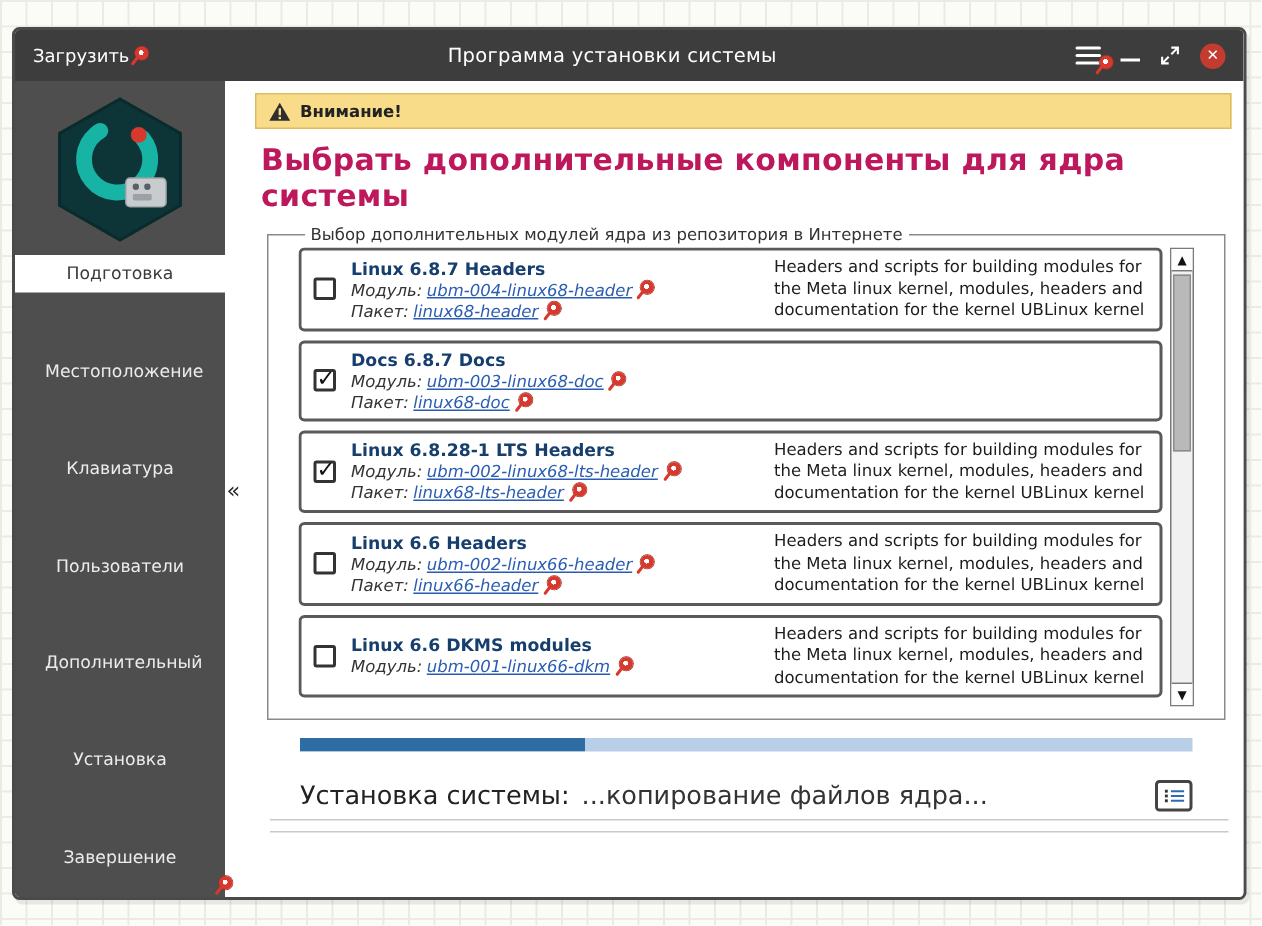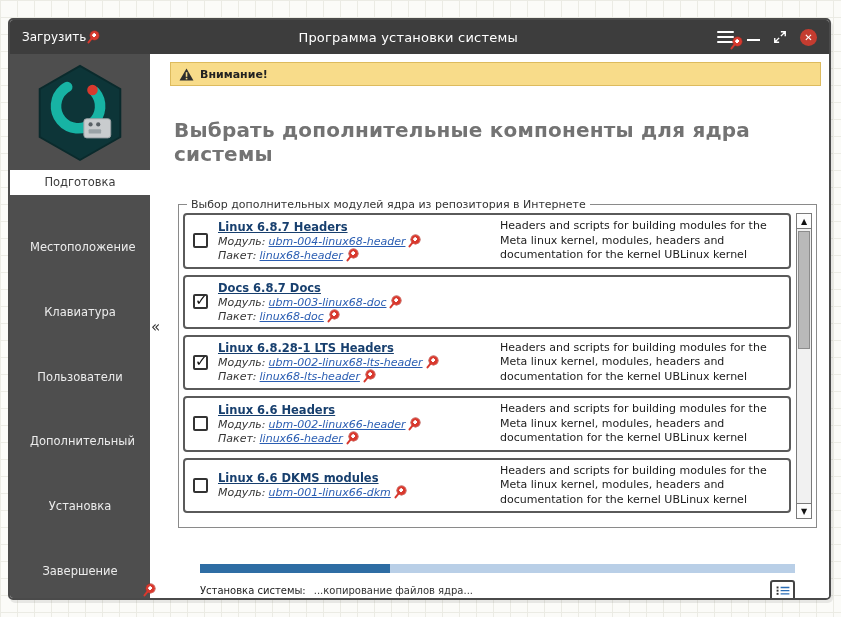--- a/index.html
+++ b/index.html
@@ -42,58 +42,58 @@
   .sidebar{ width:140px; background:#4e4e4e; color:#ececec; display:flex; flex-direction:column; flex:none; }
   .logo{ margin:8px auto 2px; width:96px; height:100px; flex:none; }
   .nav{ flex:1; display:flex; flex-direction:column; justify-content:space-between; padding:6px 0 14px; }
   .nav-item{ font-size:11.5px; line-height:1.3; text-align:center; padding:5px 20px; cursor:pointer; }
   .nav-item[data-active="true"]{ background:#fff; color:#3b3b3b; }
 
   .collapse{ position:absolute; left:141px; top:264px; font-size:15px; color:#2e2e2e; cursor:pointer; z-index:4; }
   .corner-pin{ position:absolute; left:133px; bottom:1px; z-index:5; }
 
   
-  .content{ flex:1; background:#fff; padding:8px 8px 6px 20px; display:flex; flex-direction:column; min-width:0;gap:24px; }
+  .content{ flex:1; background:#fff; padding:8px 8px 6px 20px; display:flex; flex-direction:column; min-width:0; }
 
   .warning{ height:24px; background:#f8dc8a; border:1px solid #ddbb5e; display:flex; align-items:center;
     gap:6px; padding:0 8px; font-size:11px; font-weight:bold; color:#222; flex:none; }
 
-  .heading{ font-size:20px; font-weight:600; color:#737373; margin:8px 0 8px 4px; letter-spacing:.2px; }
-
-  fieldset{ border:1px solid #8a8a8a; margin:0 4px 8px 8px; padding:2px 4px 8px; }
+  .heading{ font-size:20px; font-weight:600; color:#be185d; margin:8px 0 8px 4px; letter-spacing:.2px; }
+
+  fieldset{ border:1px solid #8a8a8a; margin:0 4px 8px 8px; padding:2px 20px 8px; }
   legend{ font-size:11px; color:#333; padding:0 4px; margin-left:4px; }
 
   .list-wrap{ position:relative; padding-right:21px; height:306px; overflow:hidden; }
 
   .module-card{ border:2px solid #5a5a5a; border-radius:4px; margin-bottom:6px; padding:4px 8px;
     display:flex; align-items:center; gap:10px; min-height:52px; background:#fff; }
   .checkbox{ width:15px; height:15px; border:2px solid #333; border-radius:2px; background:#fff;
     flex:none; position:relative; cursor:pointer; }
   .checkbox[data-checked="true"]::after{ content:"✓"; position:absolute; left:0; top:-5px;
     font-size:15px; font-weight:bold; color:#101010; }
   .m-info{ width:272px; flex:none; font-size:11px; display:flex; flex-direction:column; gap:1px; }
-  .m-title{ font-weight:bold; color:#173f6e; font-size:11.5px; text-decoration:underline; cursor:pointer; }
+  .m-title{ font-weight:bold; color:#173f6e; font-size:11.5px; cursor:pointer; }
   .m-line{ font-style:italic; color:#333; display:flex; align-items:flex-end; gap:3px; white-space:nowrap; }
   .m-link{ color:#2a5db2; text-decoration:underline; font-style:italic; cursor:pointer; }
   .m-desc{ flex:1; font-size:11px; color:#1c1c1c; line-height:1.32; }
 
   .scrollbar{ position:absolute; top:0; right:0; bottom:0; width:16px; border:1px solid #7a7a7a;
     background:#f1f1f1; }
   .sb-btn{ position:absolute; left:0; right:0; height:15px; background:#fdfdfd; font-size:8px;
     line-height:15px; text-align:center; color:#111; cursor:pointer; }
   .sb-btn.up{ top:0; border-bottom:1px solid #7a7a7a; }
   .sb-btn.down{ bottom:0; border-top:1px solid #7a7a7a; }
   .sb-thumb{ position:absolute; left:1px; right:1px; top:17px; height:118px; background:#b9b9b9;
     border:1px solid #8c8c8c; cursor:grab; }
 
   
   .pg{ margin:4px 26px 0 30px; }
   .bar{ height:9px; background:#b9cfe7; overflow:hidden; }
   .bar-fill{ height:100%; background:#2e6da4; }
-  .pg-label{ display:flex; align-items:center; gap:8px; font-size:10px; color:#222; padding:7px 0 5px; }
+  .pg-label{ display:flex; align-items:center; gap:8px; font-size:17px; color:#222; padding:19px 0 5px; }
   .pg-status{ color:#333; }
   .log-btn{ margin-left:auto; width:25px; height:21px; border:2px solid #444; border-radius:3px;
     background:#fff; display:flex; align-items:center; justify-content:center; cursor:pointer; }
   .hr{ border-top:1px solid #c9c9c9; margin:0 2px 7px 10px; }
 </style>
 </head>
 <body>
 
 <div class="stage">
   <div class="window">

